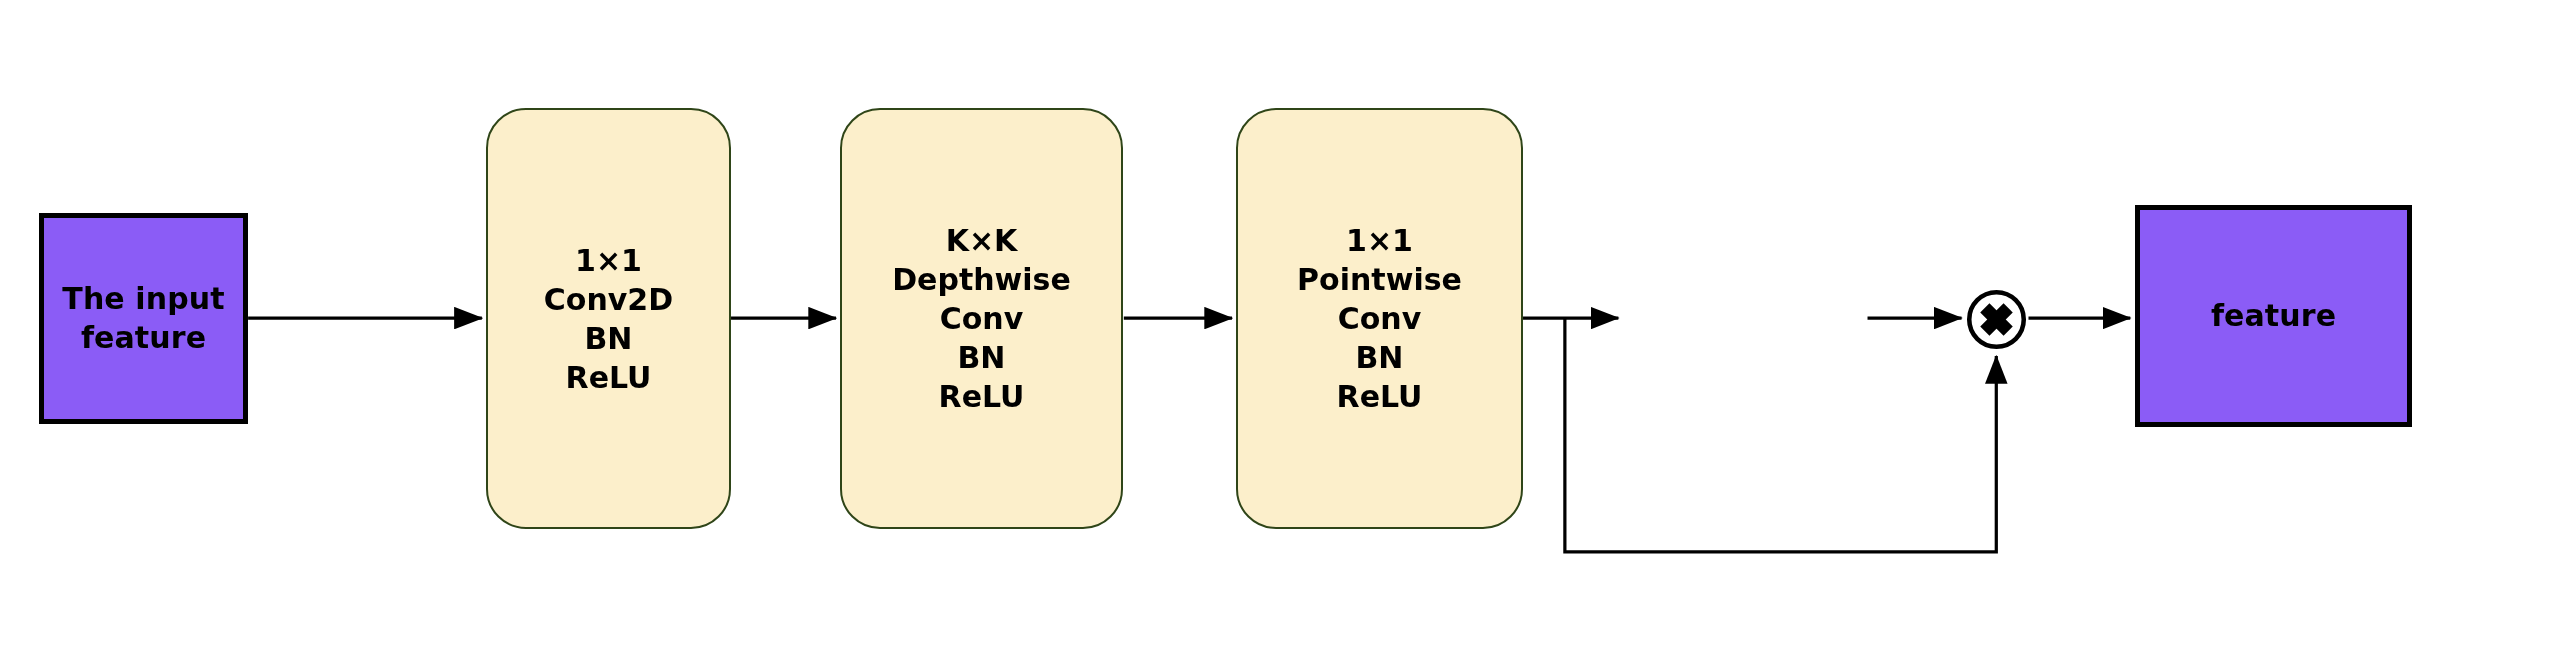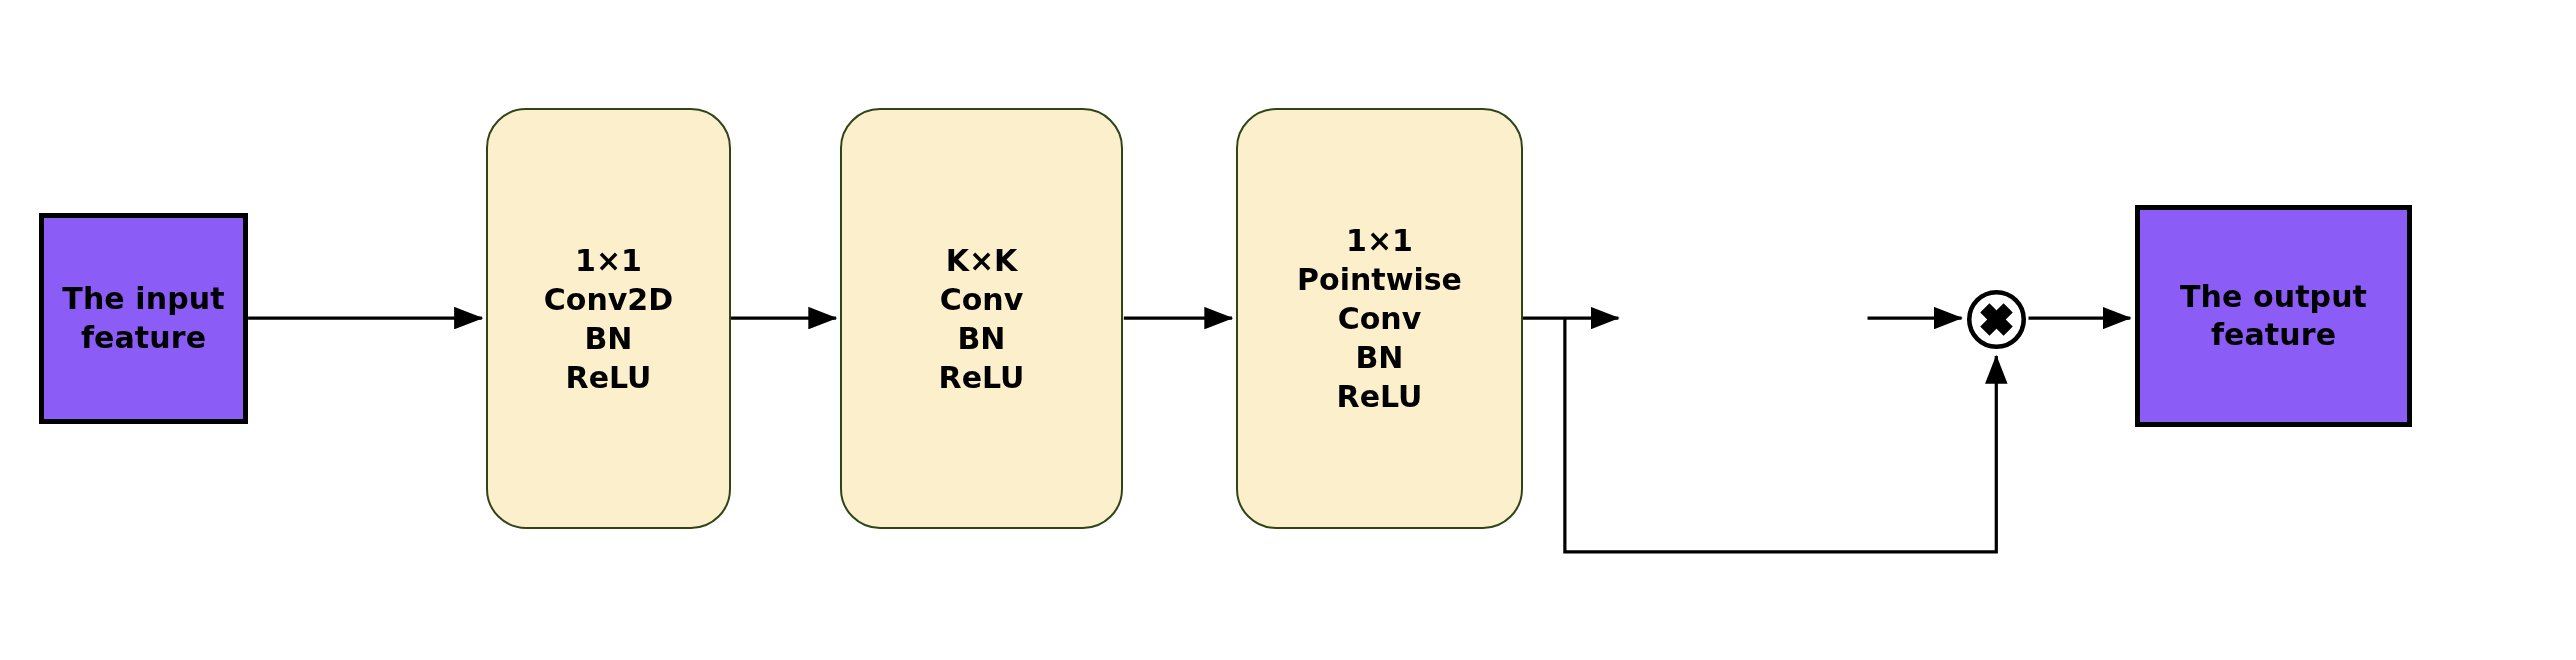--- a/index.html
+++ b/index.html
@@ -124,20 +124,21 @@
 
   <div class="node stage-box" style="left:486px; top:108px; width:245px; height:421px;">
     <span class="line">1×1</span>
     <span class="line">Conv2D</span>
     <span class="line">BN</span>
     <span class="line">ReLU</span>
   </div>
 
   <div class="node stage-box" style="left:840px; top:108px; width:283px; height:421px;text-align:right;">
     <span class="line">K×K</span>
+    <span class="line">Depthwise</span>
     <span class="line">Conv</span>
     <span class="line">BN</span>
     <span class="line">ReLU</span>
   </div>
 
   <div class="node stage-box" style="left:1236px; top:108px; width:287px; height:421px;">
     <span class="line">1×1</span>
     <span class="line">Pointwise</span>
     <span class="line">Conv</span>
     <span class="line">BN</span>
@@ -149,18 +150,17 @@
     <svg width="61" height="61" viewBox="0 0 94 94">
       <circle cx="47" cy="47" r="42" fill="#ffffff" stroke="#000000" stroke-width="7"></circle>
       <g stroke="#000000" stroke-width="20" stroke-linecap="butt">
         <line x1="29" y1="29" x2="65" y2="65"></line>
         <line x1="65" y1="29" x2="29" y2="65"></line>
       </g>
     </svg>
   </div>
 
   <div class="node term-box" style="left:2135px; top:205px; width:277px; height:222px;">
-    <span class="line">The output</span>
     <span class="line">feature</span>
   </div>
 
 </div>
 
 
 </body></html>

